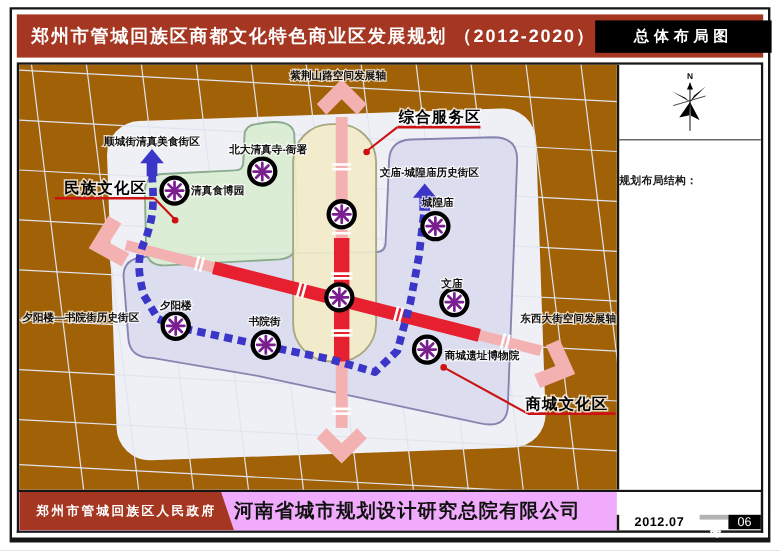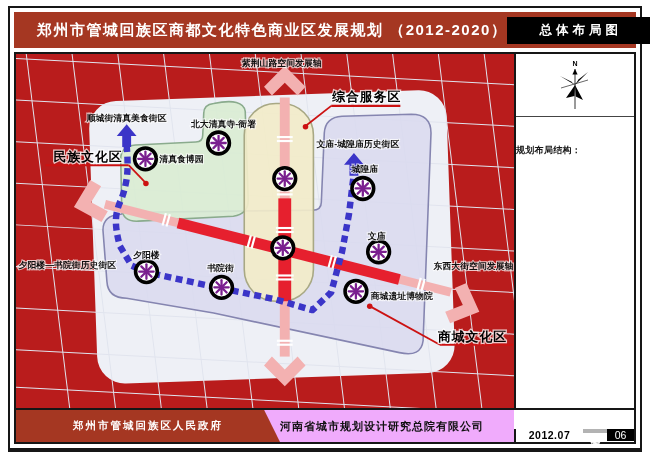--- a/index.html
+++ b/index.html
@@ -2,37 +2,37 @@
 <html style="--header_red: #A53722; --axis_red: #E6202E; --axis_pink: #F3B1B1; --route_blue: #3B35C8; --node_purple: #7A1F8F; --zone_green: #D9ECD3; --zone_yellow: #F2ECC9; --zone_lavender: #D9D9EF; --callout_red: #CC1212;"><head>
 <meta charset="utf-8">
 <style>
   html,body{margin:0;padding:0;background:#d8d8d8;}
   .page{position:relative;width:650px;height:459px;background:#fff;outline:1px solid #b5b5b5;
         font-family:"Liberation Sans",sans-serif;overflow:hidden;}
   .frame{position:absolute;inset:6px 8px 7px 8px;border:2px solid #161616;border-bottom-width:4px;
          padding:4px;display:flex;flex-direction:column;background:#fff;}
   
   .header{height:36px;display:flex;align-items:center;background:var(--header_red);margin-bottom:4px;}
-  .title{flex:1;color:#fff;font-weight:bold;font-size:15px;padding-left:23px;letter-spacing:1.5px;white-space:nowrap;}
+  .title{flex:1;color:#fff;font-weight:bold;font-size:15px;padding-left:12px;letter-spacing:1.5px;white-space:nowrap;}
   .badge{background:#000;color:#fff;font-size:12.5px;font-weight:bold;padding:5px 32px;margin-right:8px;letter-spacing:4px;white-space:nowrap;}
   
   .content-row{flex:1;display:flex;border:2px solid #161616;min-height:0;}
-  .map-panel{flex:1;position:relative;background:#b91c1c;min-width:0;text-decoration:underline;}
+  .map-panel{flex:1;position:relative;background:#a16207;min-width:0;text-decoration:underline;}
   .map-svg{width:100%;height:100%;display:block;}
   .sidebar{width:118px;border-left:2px solid #161616;display:flex;flex-direction:column;background:#fff;}
   .compass-box{height:62px;border-bottom:1.5px solid #444;display:flex;align-items:center;justify-content:center;}
   .structure-box{padding:24px 5px 0 0;font-size:9px;font-weight:bold;color:#1a1a1a;line-height:2.2;letter-spacing:.3px;}
   
   .footer-row{height:32px;display:flex;border:2px solid #161616;border-top:none;}
   .footer-left{flex:1;display:flex;min-width:0;background:#f0abfc;}
   .gov-banner{width:55%;background:var(--header_red);clip-path:polygon(0 0,94% 0,100% 100%,0 100%);
               color:#fff;display:flex;align-items:center;justify-content:center;
               font-size:10.5px;font-weight:bold;letter-spacing:2px;white-space:nowrap;}
   .company{flex:1;display:flex;align-items:center;justify-content:center;margin-right:30px;
-           font-size:11px;font-weight:bold;letter-spacing:1px;color:#111;white-space:nowrap;}
+           font-size:16px;font-weight:bold;letter-spacing:1px;color:#111;white-space:nowrap;}
   .footer-right{width:118px;border-left:2px solid #161616;display:flex;align-items:flex-start;margin-top:19px;}
   .date{flex:1;display:flex;align-items:center;justify-content:center;font-weight:bold;font-size:10.5px;letter-spacing:.5px;}
   .fig-label{width:24px;background:#b3b3b3;color:#fff;display:flex;align-items:center;justify-content:center;
              font-size:9.5px;font-weight:bold;writing-mode:vertical-rl;text-orientation:upright;letter-spacing:2px;}
   .fig-num{width:27px;background:#000;color:#fff;display:flex;align-items:center;justify-content:center;
            font-size:10.5px;font-weight:normal;}
   
   .lbl{font-family:"Liberation Sans",sans-serif;font-size:9px;font-weight:bold;fill:#101010;
        paint-order:stroke;stroke:rgba(255,255,255,.75);stroke-width:2px;}
   .lbl-lg{font-family:"Liberation Sans",sans-serif;font-size:13px;font-weight:bold;fill:#000;

